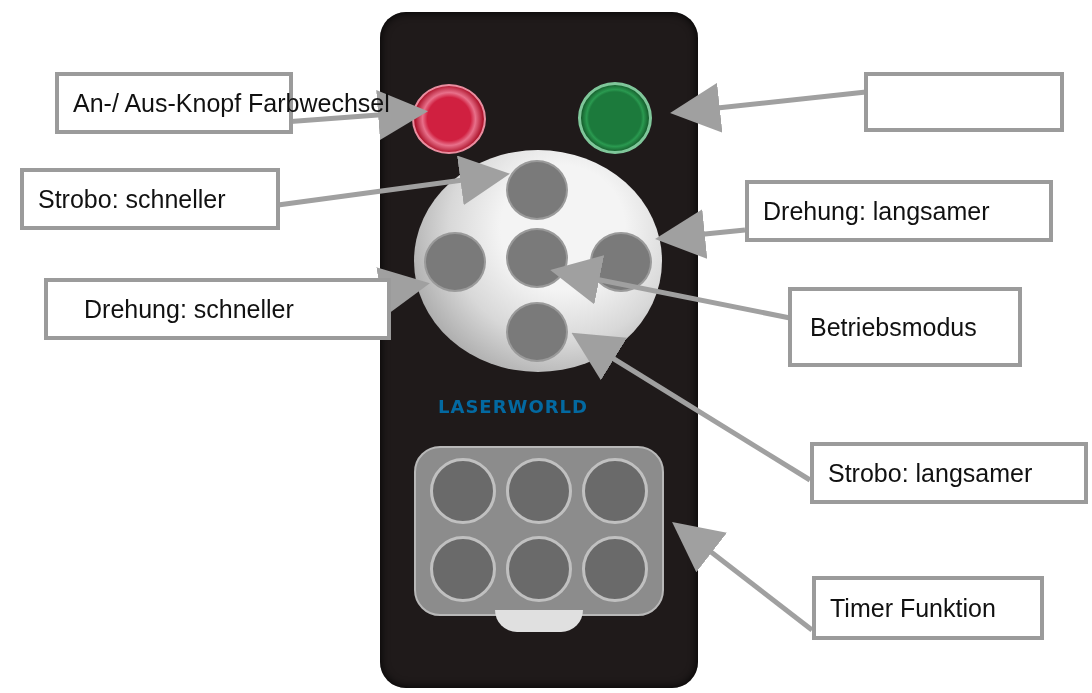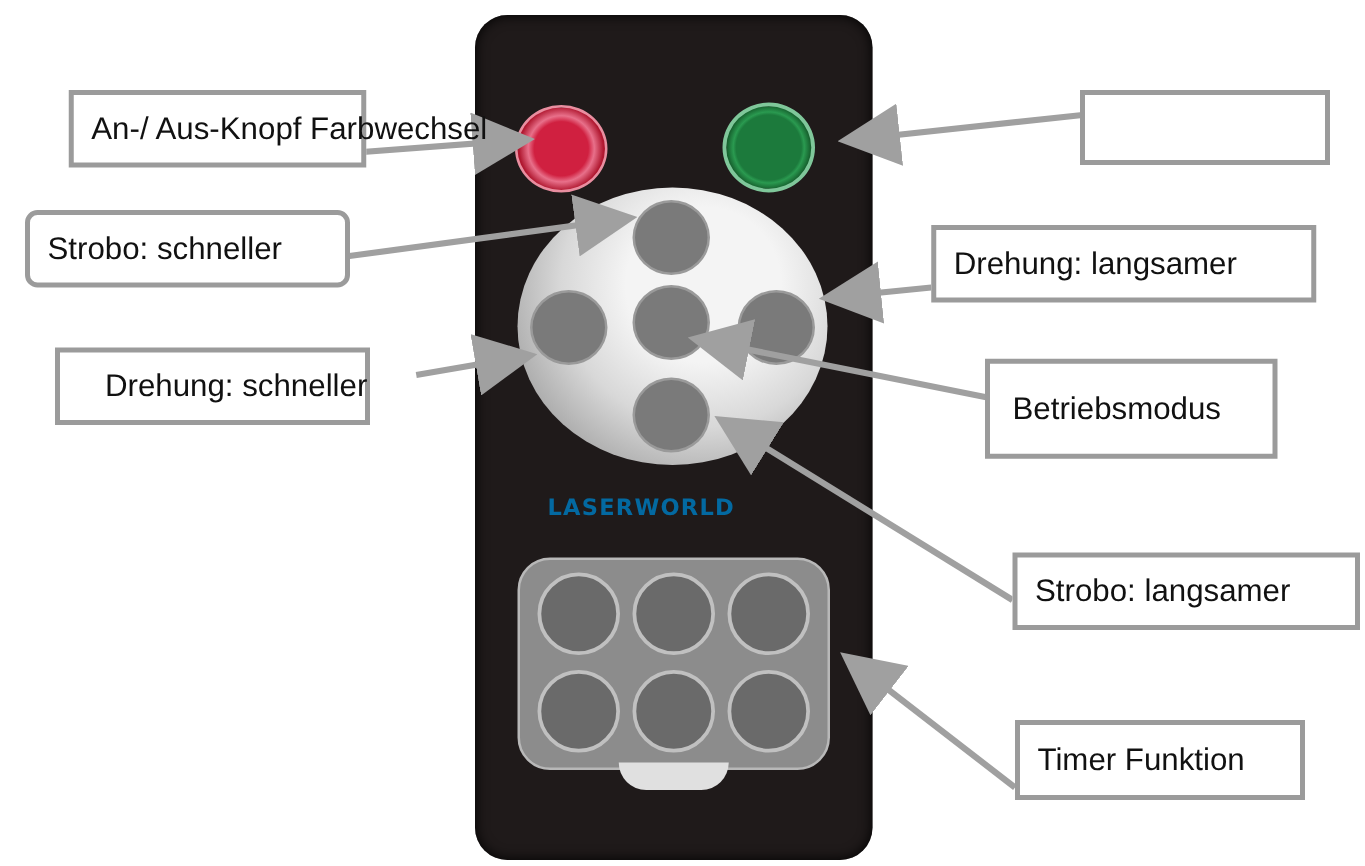--- a/index.html
+++ b/index.html
@@ -57,18 +57,18 @@
     <line x1="745" y1="230" x2="665" y2="238"></line>
     <line x1="333" y1="300" x2="420" y2="285"></line>
     <line x1="790" y1="318" x2="560" y2="272"></line>
     <line x1="810" y1="480" x2="580" y2="338"></line>
     <line x1="812" y1="630" x2="680" y2="528"></line>
   </g>
 </svg>
 
 <div class="label" style="left:8px;top:72px;width:238px;height:62px;margin-left:47px;">An-/ Aus-Knopf Farbwechsel</div>
 <div class="label" style="left:864px;top:72px;width:200px;height:60px;"></div>
-<div class="label" style="left:20px;top:168px;width:260px;height:62px;border-radius:10px;">Strobo: schneller</div>
+<div class="label" style="left:20px;top:168px;width:260px;height:62px;">Strobo: schneller</div>
 <div class="label" style="left:745px;top:180px;width:308px;height:62px;">Drehung: langsamer</div>
-<div class="label" style="left:44px;top:278px;width:252px;height:62px;padding-left:36px;">Drehung: schneller</div>
+<div class="label" style="left:44px;top:278px;width:347px;height:62px;padding-left:36px;">Drehung: schneller</div>
 <div class="label" style="left:788px;top:287px;width:234px;height:80px;padding-left:18px;">Betriebsmodus</div>
 <div class="label" style="left:810px;top:442px;width:278px;height:62px;">Strobo: langsamer</div>
 <div class="label" style="left:812px;top:576px;width:232px;height:64px;">Timer Funktion</div>
 
 </body></html>

